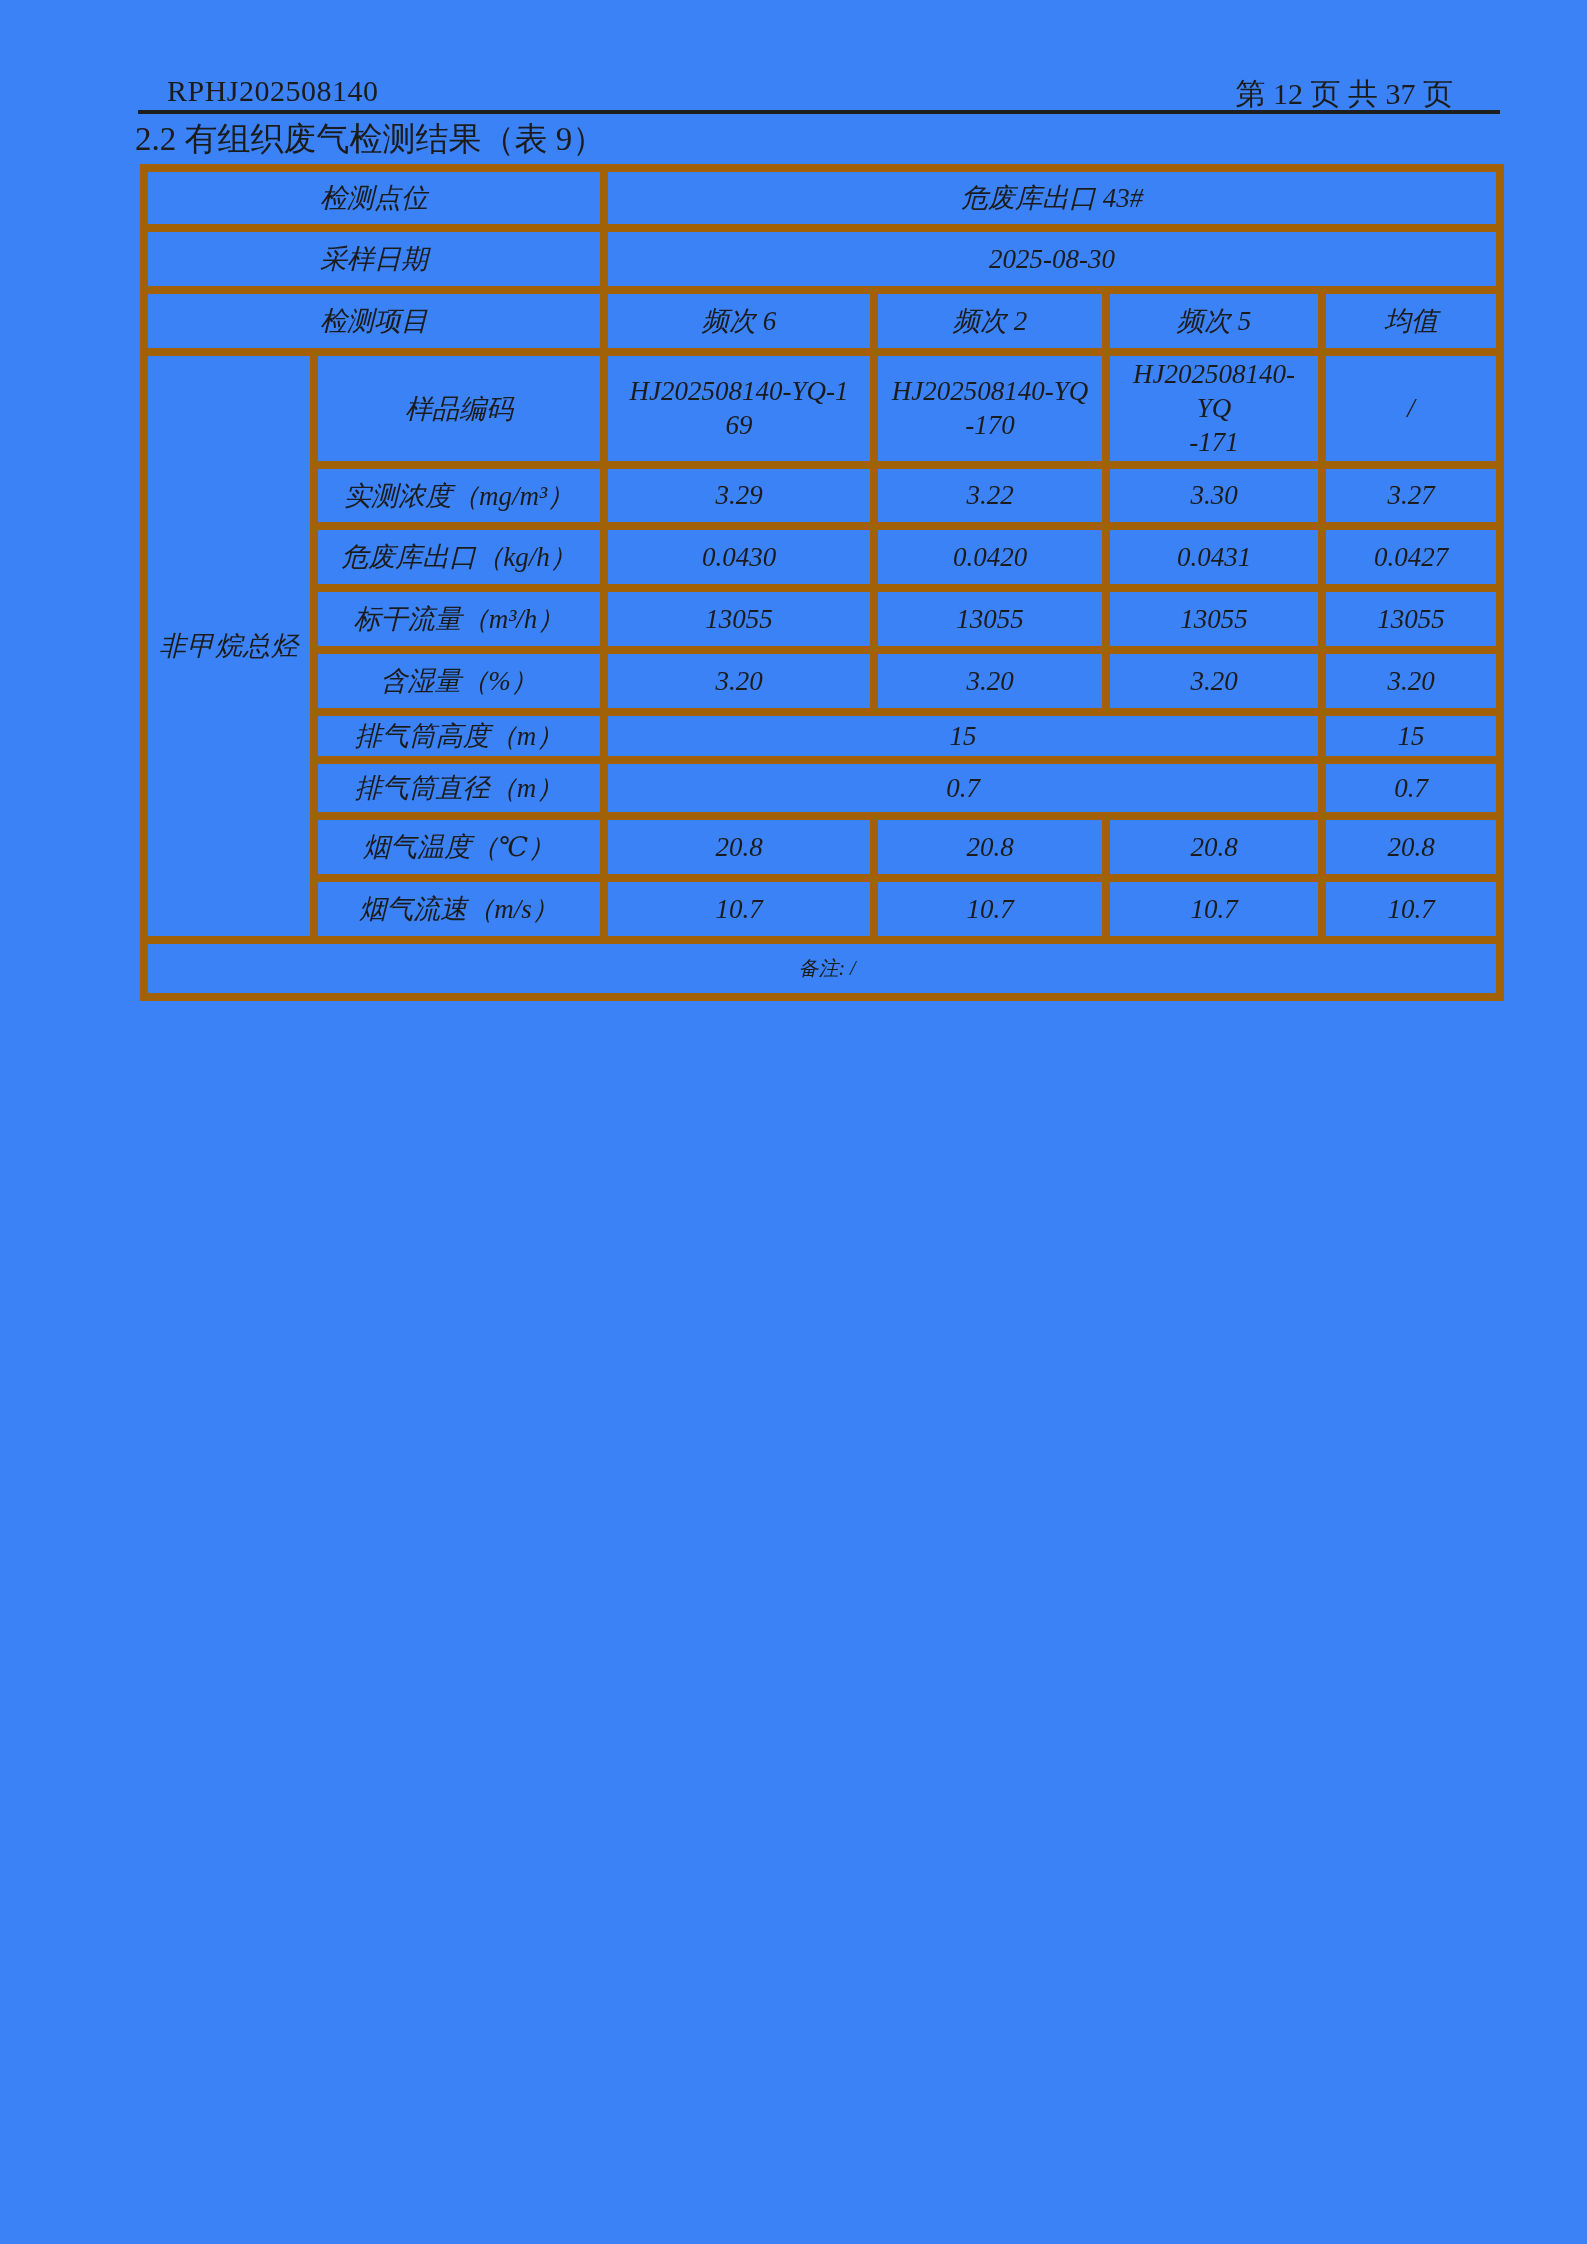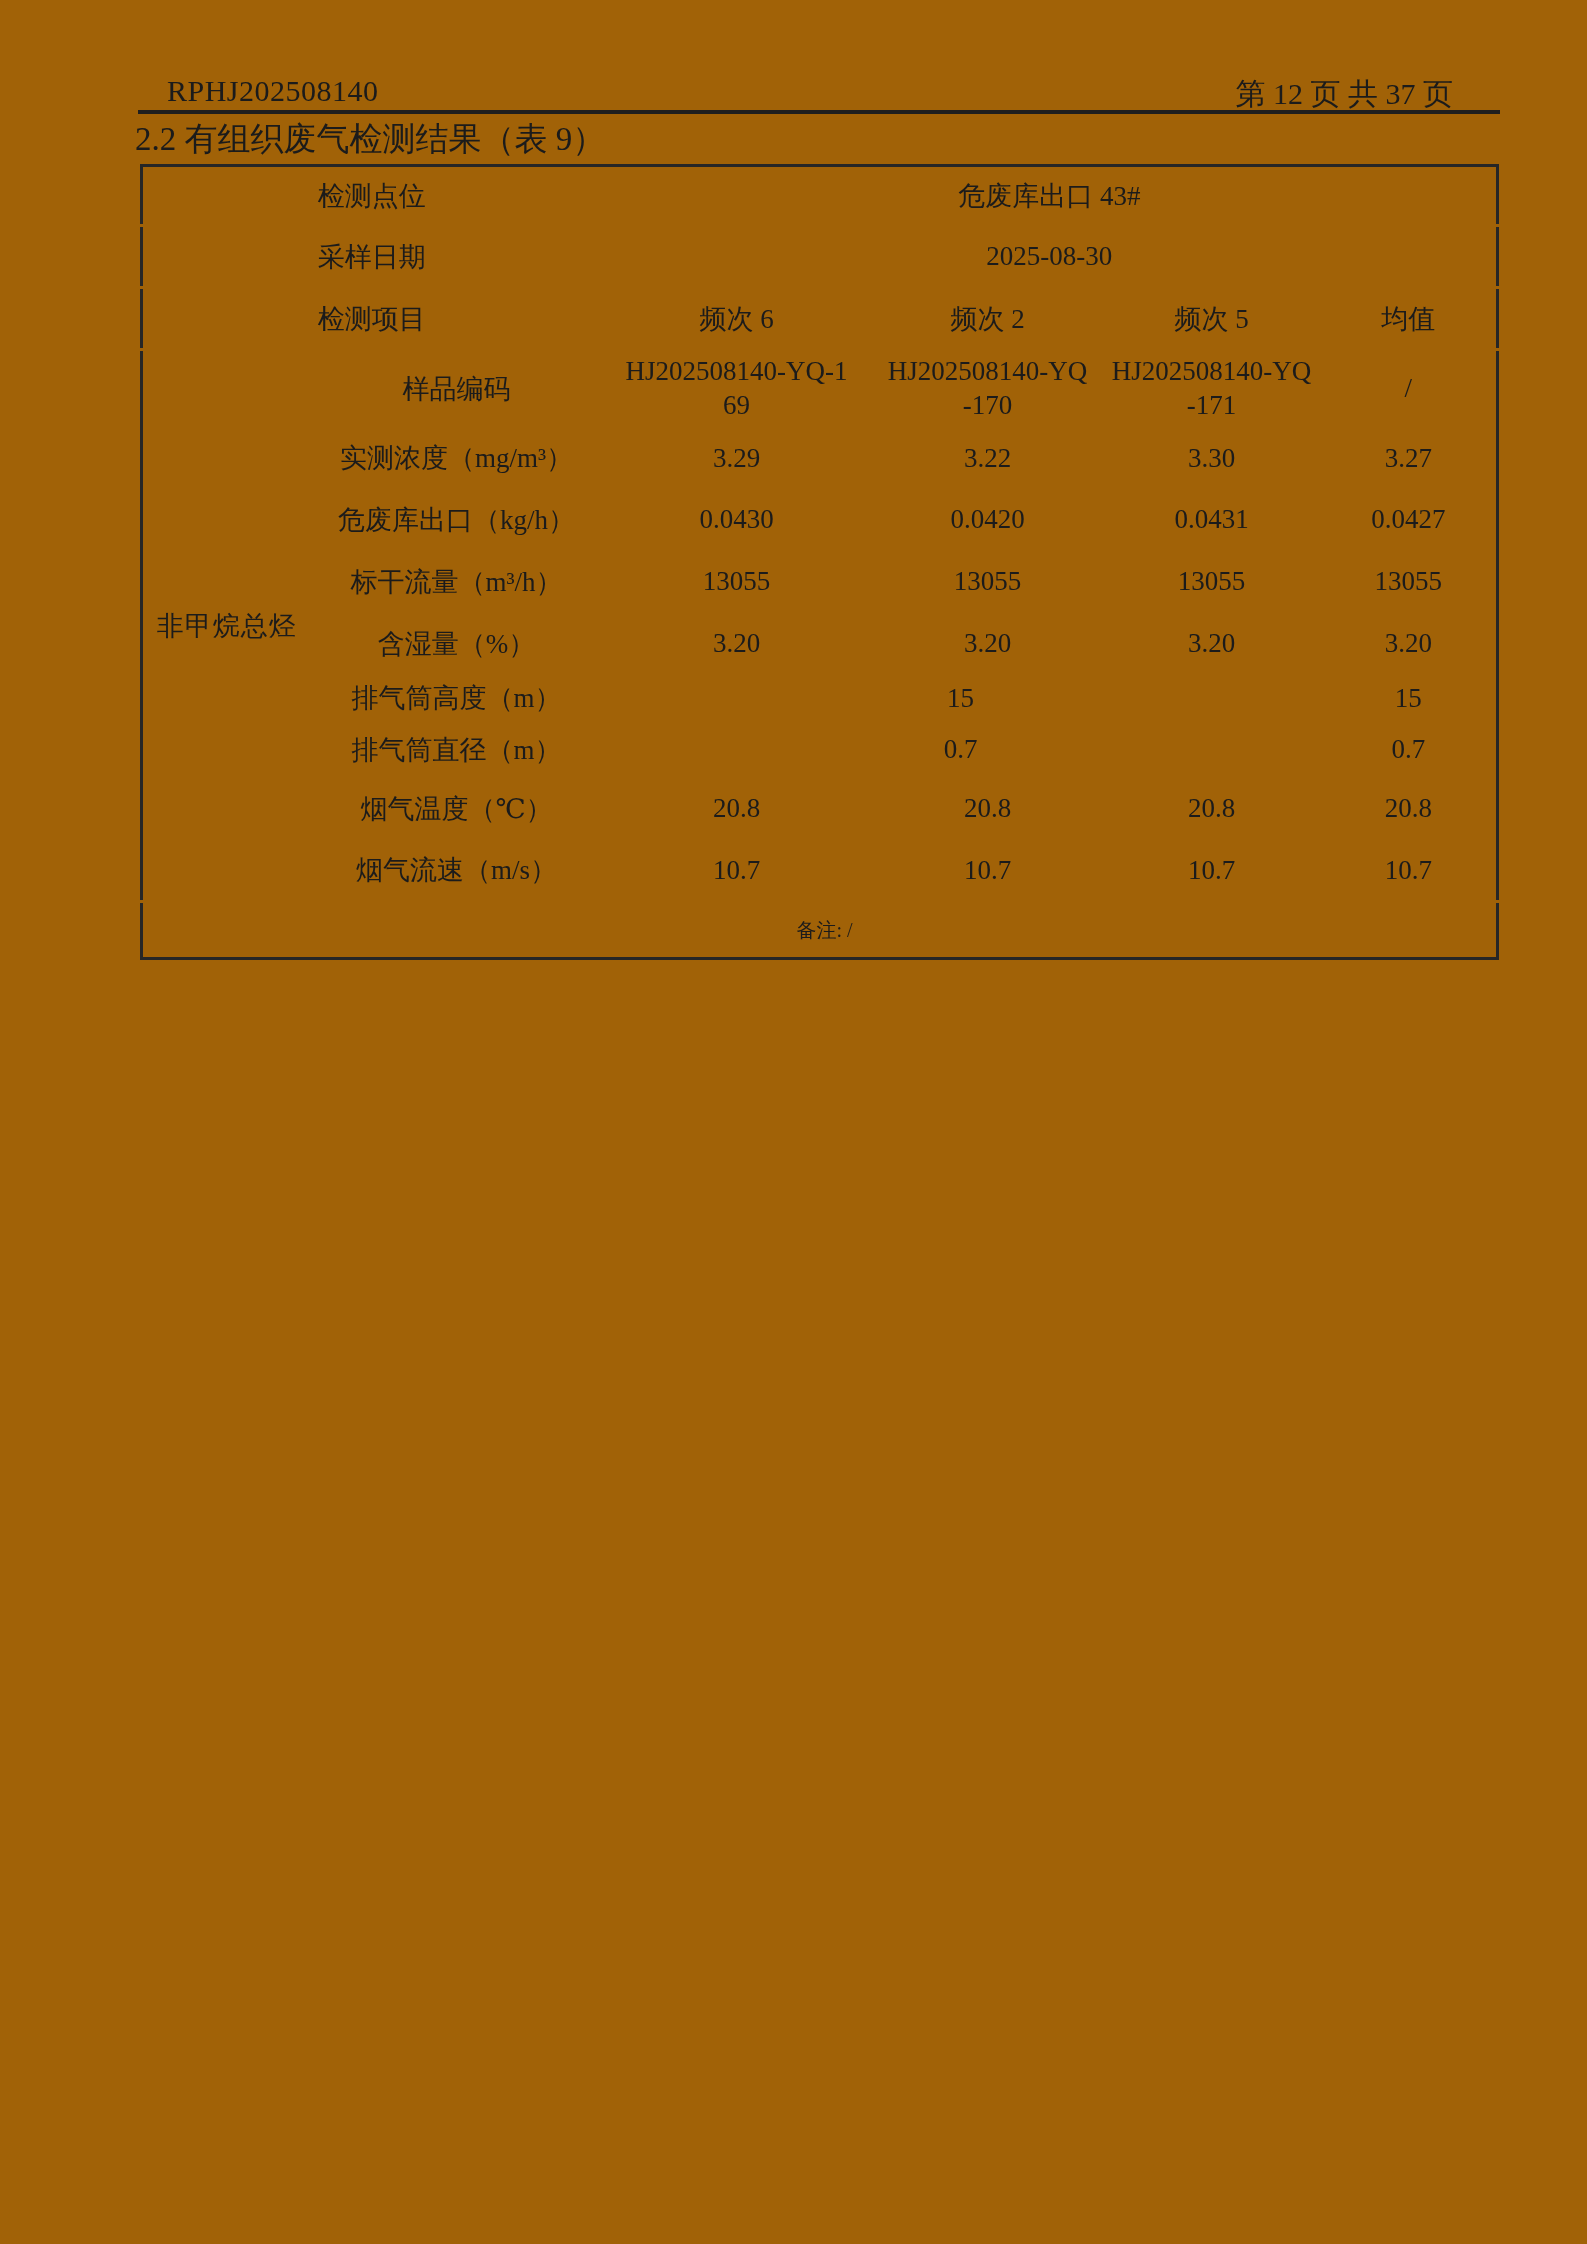--- a/index.html
+++ b/index.html
@@ -4,21 +4,21 @@
 <style>
   html, body {
     margin: 0;
     padding: 0;
     background: #e8e8e8;
   }
   .page {
     position: relative;
     width: 1587px;
     height: 2244px;
-    background: #a16207;
+    background: #3b82f6;
     font-family: "Liberation Serif", "DejaVu Serif", serif;
     color: #1b1b1b;
     overflow: hidden;
   }
   
   .report-no {
     position: absolute;
     left: 167px;
     top: 74px;
     font-size: 30px;
@@ -51,26 +51,27 @@
   table.report-table {
     position: absolute;
     left: 140px;
     top: 164px;
     width: 1356px;
     border-collapse: collapse;
     table-layout: fixed;
     border: 3px solid #262626;
   }
   table.report-table td {
-    border: 2px solid #a16207;
+    border: 8px solid #a16207;
     text-align: center;
     vertical-align: middle;
     font-size: 27px;
     padding: 2px 6px;
     overflow: hidden;
+    font-style: italic;
   }
   tr.row-point td, tr.row-date td, tr.row-item td {
     border-bottom-width: 3px;
   }
   td.code-cell {
     white-space: pre-line;
     line-height: 1.25;
     font-size: 26px;
     padding: 2px 2px;
     margin-left: 12px;

